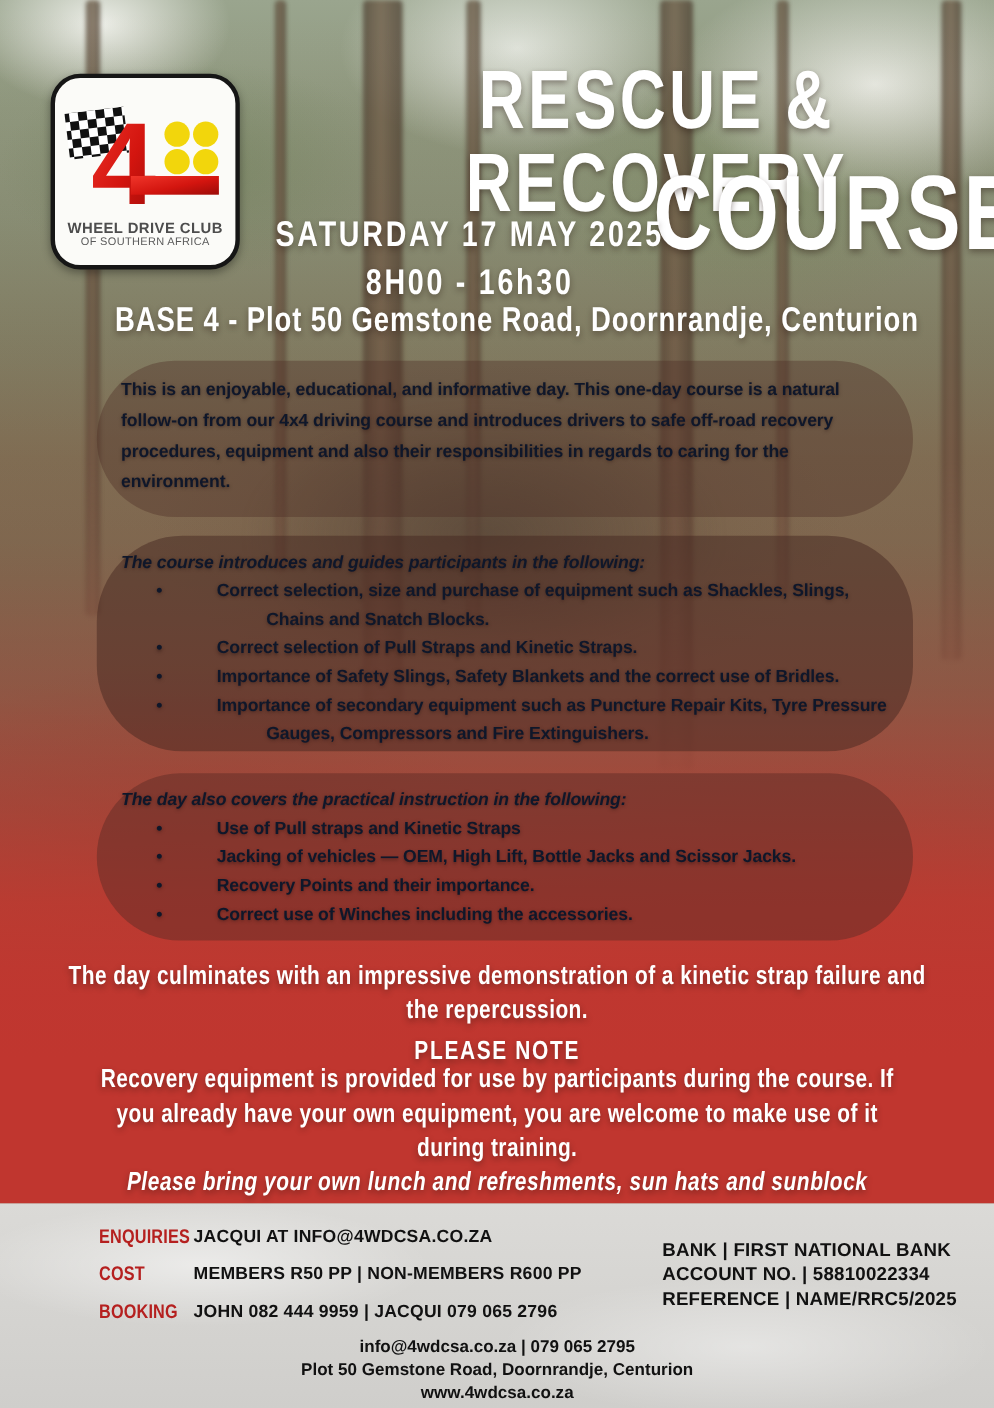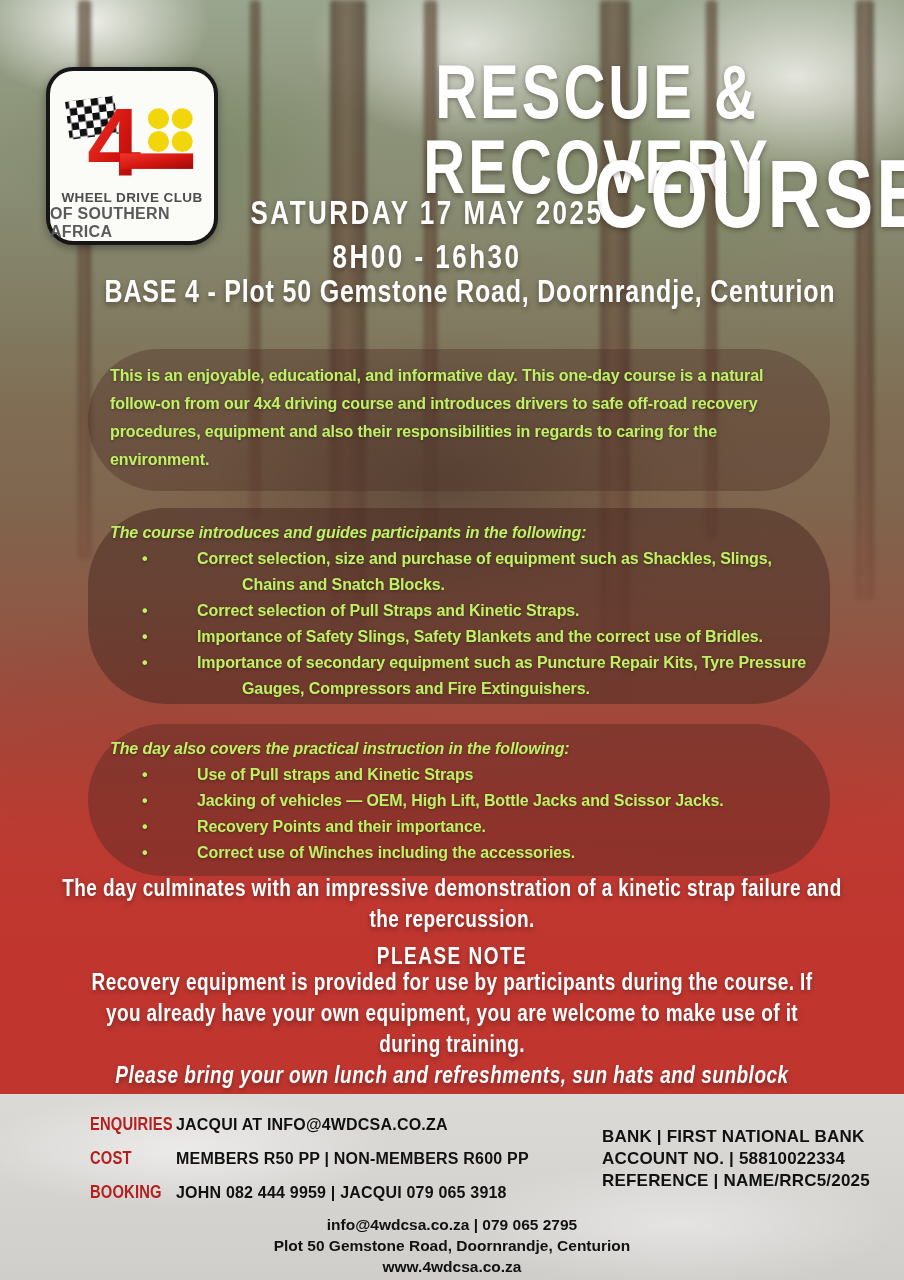--- a/index.html
+++ b/index.html
@@ -49,40 +49,40 @@
   }
   
   .logo-box{
     position:absolute; left:46px; top:67px; width:172px; height:178px;
     background:#fbfbf8; border:4px solid #161616; border-radius:27px;
     box-sizing:border-box; display:flex; flex-direction:column; align-items:center;
     box-shadow:0 3px 8px rgba(0,0,0,.35);
   }
   .logo-box svg{margin-top:13px;}
   .logo-t1{font-size:13.5px; font-weight:bold; color:#4d4d4d; letter-spacing:.4px; margin-top:1px;}
-  .logo-t2{font-size:16px; font-weight:bold; color:#5a5a5a; letter-spacing:.3px;}
+  .logo-t2{font-size:10px; font-weight:normal; color:#5a5a5a; letter-spacing:.3px;}
   
   .stencil{font-family:"Liberation Sans",sans-serif; font-weight:bold; color:#fff;
     text-shadow:0 2px 5px rgba(35,18,12,.4); line-height:1;}
   .sy{display:inline-block; transform:scaleY(1.25); transform-origin:50% 0;}
   .title1{position:absolute; left:294px; top:54px; width:606px; text-align:center;
     font-size:58px; letter-spacing:3px;}
   .title1 .sy{transform:scaleY(1.3);}
   .title2{position:absolute; left:594px; top:146px; width:300px; text-align:right;
     font-size:74px; letter-spacing:3px;}
   .title2 .sy{transform:scaleY(1.3);}
   .date-line{position:absolute; left:227px; top:196px; width:400px; text-align:center;
     font-size:26px; letter-spacing:2.5px;}
   .time-line{position:absolute; left:227px; top:240px; width:400px; text-align:center;
     font-size:26px; letter-spacing:2.5px;}
   .venue-line{position:absolute; left:38px; top:276px; width:864px; text-align:center;
     font-size:25px; letter-spacing:.8px;}
   
   .panel{position:absolute; left:88px; width:742px; box-sizing:border-box;
-    border-radius:78px; color:#bef264;margin-top:21px;}
+    border-radius:78px; color:#0f172a;}
   .panel-1{top:328px; height:142px; background:rgba(77,46,38,.38); padding:13px 16px 0 22px;}
   .panel-2{top:487px; height:196px; background:rgba(66,38,32,.48); padding:12px 16px 0 22px;}
   .panel-3{top:703px; height:152px; background:rgba(96,44,38,.5); padding:12px 16px 0 22px;}
   .panel p, .panel .p-head{margin:0; font-size:16px; font-weight:bold; letter-spacing:-.1px;
     line-height:28px; text-shadow:0 1px 3px rgba(40,20,15,.5);}
   .panel-2 .p-head, .panel-3 .p-head{line-height:26px;font-style:italic;}
   .panel ul{margin:0; padding:0; list-style:none;}
   .panel li{position:relative; padding-left:132px; text-indent:-45px; font-size:16px;
     font-weight:bold; letter-spacing:-.1px; line-height:26px;
     text-shadow:0 1px 3px rgba(40,20,15,.5);}
@@ -208,21 +208,21 @@
     <span class="sy">Please bring your own lunch and refreshments, sun hats and sunblock</span>
   </div>
 
   <div class="footer">
     <div class="f-rows">
       <span class="f-label">ENQUIRIES</span>
       <span class="f-value">JACQUI AT INFO@4WDCSA.CO.ZA</span>
       <span class="f-label">COST</span>
       <span class="f-value">MEMBERS R50 PP |  NON-MEMBERS R600 PP</span>
       <span class="f-label">BOOKING</span>
-      <span class="f-value">JOHN 082 444 9959  |  JACQUI 079 065 3918</span>
+      <span class="f-value">JOHN 082 444 9959  |  JACQUI 079 065 2796</span>
     </div>
     <div class="bank">
       <div>BANK | FIRST NATIONAL BANK</div>
       <div>ACCOUNT NO. | 58810022334</div>
       <div>REFERENCE | NAME/RRC5/2025</div>
     </div>
     <div class="f-contact">
       <div>info@4wdcsa.co.za | 079 065 2795</div>
       <div>Plot 50 Gemstone Road, Doornrandje, Centurion</div>
       <div>www.4wdcsa.co.za</div>

